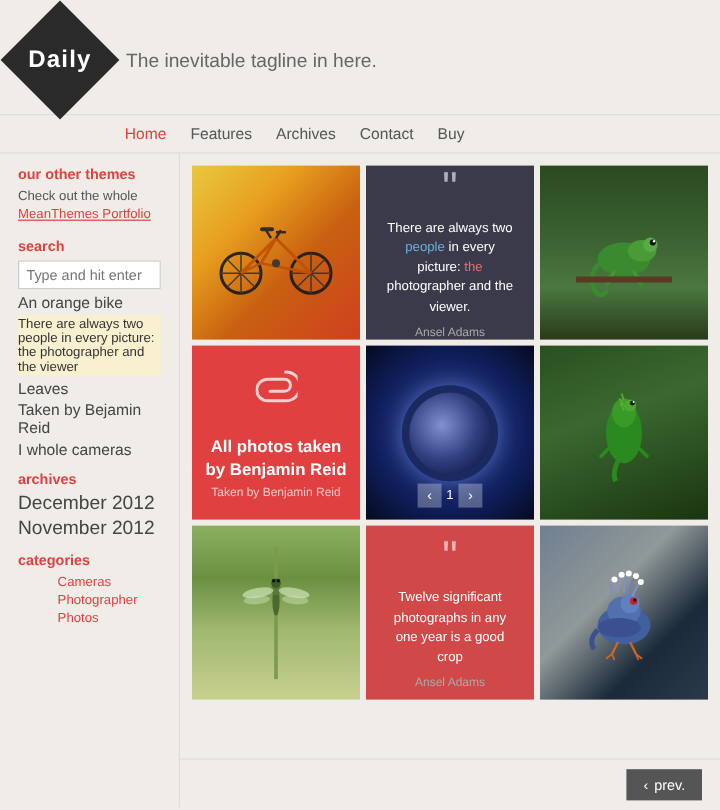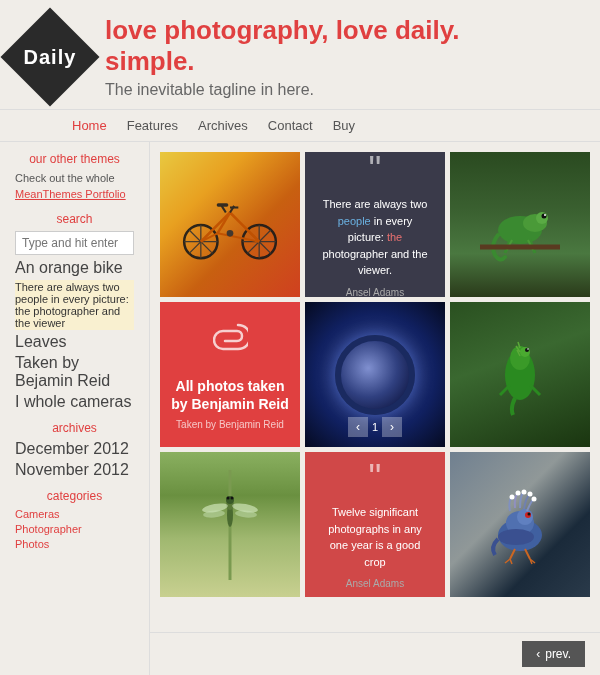--- a/index.html
+++ b/index.html
@@ -42,21 +42,21 @@
     .header-tagline {
       font-size: 16px;
       color: #666;
       margin-top: 4px;
     }
 
     
     #nav {
       border-top: 1px solid #ddd;
       border-bottom: 1px solid #ddd;
-      padding: 8px 72px;
+      padding: 8px 104px;
       background: #f0ede8;
       display: flex;
       gap: 20px;
     }
     .nav-item {
       font-size: 13px;
       color: #555;
       cursor: pointer;
       text-decoration: none;
     }
@@ -76,22 +76,21 @@
       flex-shrink: 0;
       padding: 10px 15px;
       border-right: 1px solid #ddd;
       overflow-y: auto;
     }
     .sidebar-section-title {
       font-size: 12px;
       color: #e04040;
       margin-top: 10px;
       margin-bottom: 5px;
-      font-weight: normal;
-      text-align: center;
+      font-weight: bold;
     }
     .sidebar-section-title:first-child { margin-top: 0; }
     .sidebar-text {
       font-size: 11px;
       color: #555;
       margin-bottom: 3px;
       line-height: 1.4;
     }
     .sidebar-link {
       font-size: 11px;
@@ -102,21 +101,21 @@
     .search-input {
       width: 100%;
       padding: 4px 6px;
       font-size: 12px;
       border: 1px solid #ccc;
       background: white;
       color: #aaa;
       margin-bottom: 4px;
     }
     .sidebar-post-link {
-      font-size: 16px;
+      font-size: 13px;
       color: #444;
       display: block;
       margin-bottom: 3px;
       cursor: pointer;
     }
     .sidebar-post-highlight {
       font-size: 11px;
       color: #333;
       display: block;
       margin-bottom: 3px;
@@ -130,20 +129,21 @@
       display: block;
       margin-bottom: 3px;
       cursor: pointer;
     }
     .sidebar-category-link {
       font-size: 11px;
       color: #e04040;
       display: block;
       margin-bottom: 3px;
       cursor: pointer;
+      margin-left: 33px;
     }
 
     
     #content {
       flex: 1;
       padding: 10px;
       display: grid;
       grid-template-columns: repeat(3, 1fr);
       grid-template-rows: repeat(3, 145px);
       gap: 5px;
@@ -336,21 +336,20 @@
     span.red-word { color: #e87070; margin-top: 33px; }
   </style>
 </head>
 <body>
 
 <div id="header">
   <div class="logo-diamond">
     <div class="logo-diamond-inner">Daily</div>
   </div>
   <div>
-    <h1 style="font-size:26px;font-weight:bold;color:#e04040;line-height:1.2;max-width:420px;">love photography, love daily. simple.</h1>
     <div class="header-tagline">The inevitable tagline in here.</div>
   </div>
 </div>
 
 <div id="nav">
   <a class="nav-item active">Home</a>
   <a class="nav-item">Features</a>
   <a class="nav-item">Archives</a>
   <a class="nav-item">Contact</a>
   <a class="nav-item">Buy</a>

